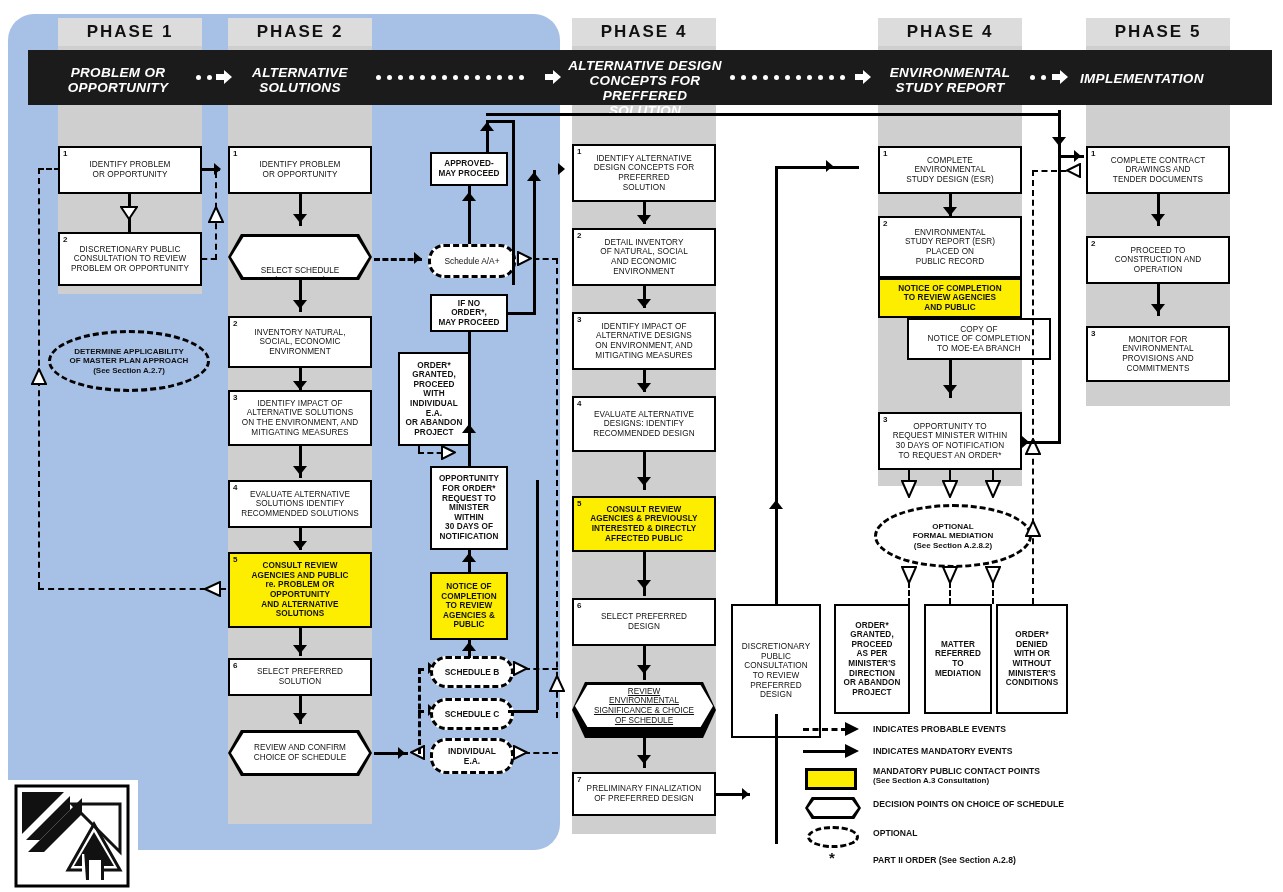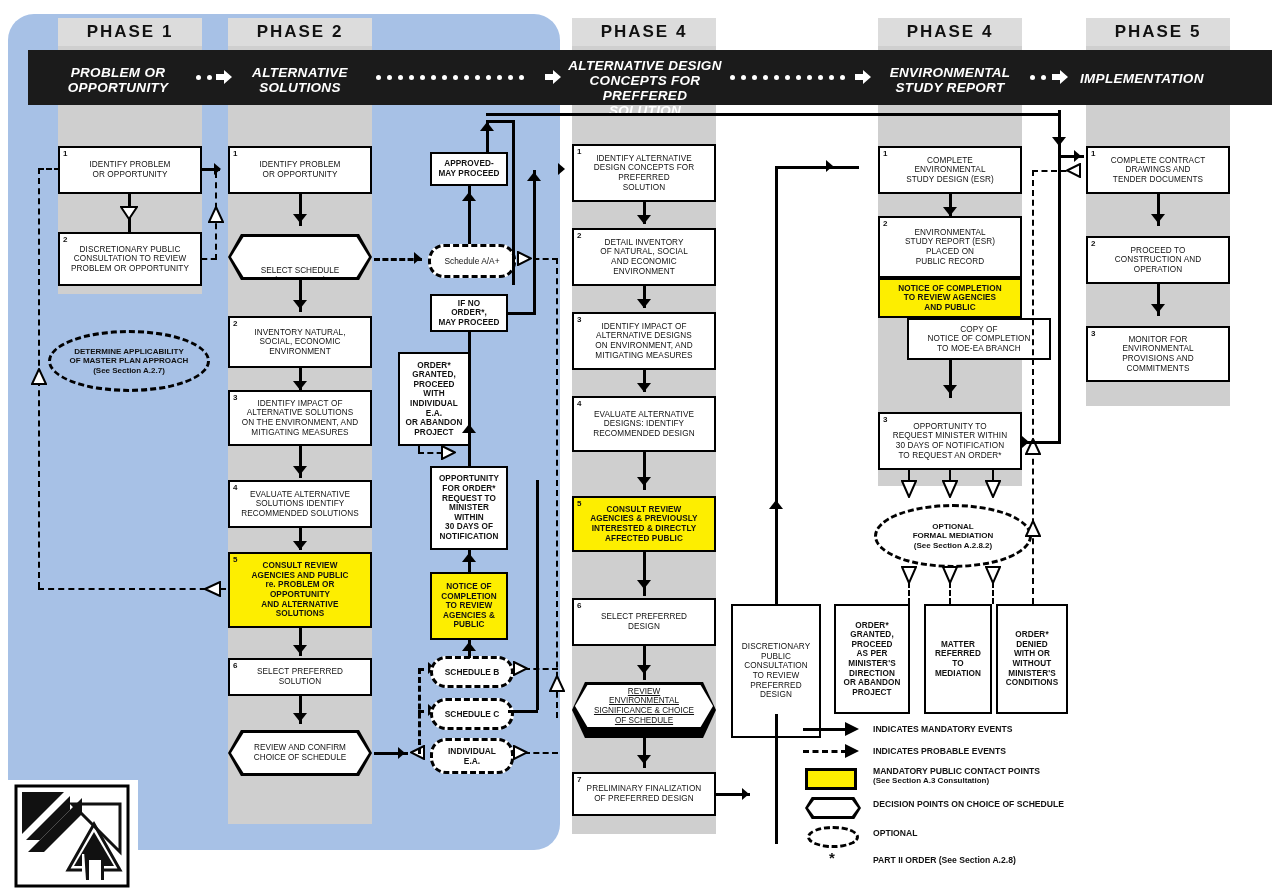--- a/index.html
+++ b/index.html
@@ -606,32 +606,32 @@
 COMMITMENTS</span>
   </div>
 
   <div class="ln lnv" style="left:775px;top:714px;height:130px;"></div>
 
   <div id="legend">
 
 
     <div class="lgrow">
       <div class="lgsym">
+        <div style="position:absolute;left:8px;top:10px;width:44px;border-top:3px dashed #000;"></div>
+        <div style="position:absolute;left:50px;top:4px;width:0;height:0;border-left:14px solid #000;border-top:7px solid transparent;border-bottom:7px solid transparent;"></div>
+      </div>
+      <div class="lgtxt">INDICATES PROBABLE EVENTS</div>
+    </div>
+
+    <div class="lgrow">
+      <div class="lgsym">
         <div style="position:absolute;left:8px;top:10px;width:46px;height:2.5px;background:#000;"></div>
         <div style="position:absolute;left:50px;top:4px;width:0;height:0;border-left:14px solid #000;border-top:7px solid transparent;border-bottom:7px solid transparent;"></div>
       </div>
       <div class="lgtxt">INDICATES MANDATORY EVENTS</div>
-    </div>
-
-    <div class="lgrow">
-      <div class="lgsym">
-        <div style="position:absolute;left:8px;top:10px;width:44px;border-top:3px dashed #000;"></div>
-        <div style="position:absolute;left:50px;top:4px;width:0;height:0;border-left:14px solid #000;border-top:7px solid transparent;border-bottom:7px solid transparent;"></div>
-      </div>
-      <div class="lgtxt">INDICATES PROBABLE EVENTS</div>
     </div>
 
     <div class="lgrow" style="height:28px;">
       <div class="lgsym">
         <div style="position:absolute;left:10px;top:3px;width:52px;height:22px;background:#fdee00;border:3.5px solid #000;box-sizing:border-box;"></div>
       </div>
       <div class="lgtxt">
         <div>MANDATORY PUBLIC CONTACT POINTS</div>
         <div class="lgsub">(See Section A.3 Consultation)</div>
       </div>

